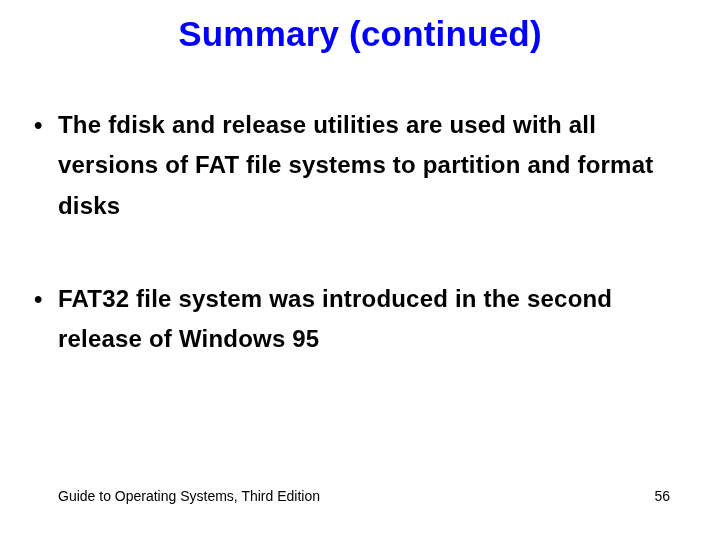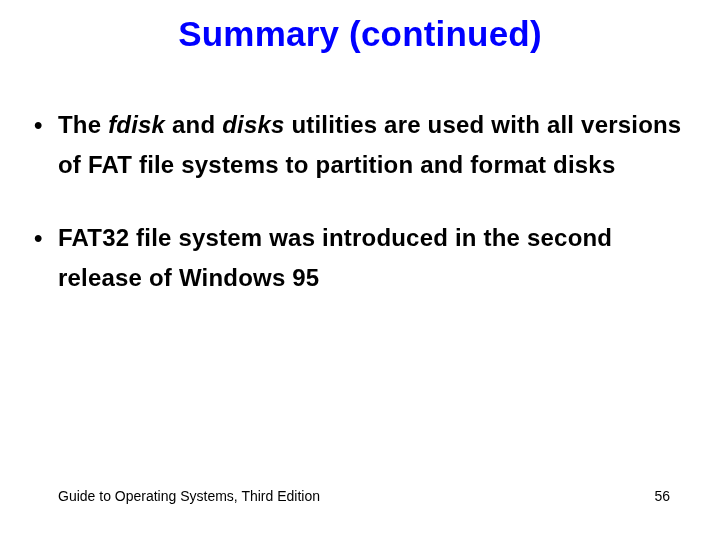--- a/index.html
+++ b/index.html
@@ -51,24 +51,23 @@
   }
   ul.bullets > li::before {
     content: "•";
     position: absolute;
     left: 4px;
     top: 0;
     font-size: 24px;
     line-height: 1.68;
   }
   ul.bullets > li.second {
-    margin-top: 32px;
+    margin-top: 53px;
   }
   .runs span.italic {
-    font-style: italic;
   }
   .footer-left {
     position: absolute;
     left: 58px;
     bottom: 36px;
     font-size: 14px;
     color: #000;
     margin-top: 33px;
   }
   .footer-right {
@@ -83,21 +82,21 @@
 </head>
 <body>
 
 <div class="slide">
 
   <div class="title">Summary (continued)</div>
 
   <div class="body">
     <ul class="bullets">
       <li>
-        <span class="runs"><span>The </span><span class="italic">fdisk</span><span> and </span><span class="italic">disks</span><span> utilities are used with all versions of FAT file systems to partition and format disks</span></span>
+        <span class="runs"><span>The </span><span class="italic">fdisk</span><span> and </span><span class="italic">release</span><span> utilities are used with all versions of FAT file systems to partition and format disks</span></span>
       </li>
       <li class="second">
         <span class="runs"><span>FAT32 file system was introduced in the second release of Windows 95</span></span>
       </li>
     </ul>
   </div>
 
   <div class="footer-left">Guide to Operating Systems, Third Edition</div>
 
   <div class="footer-right">56</div>

